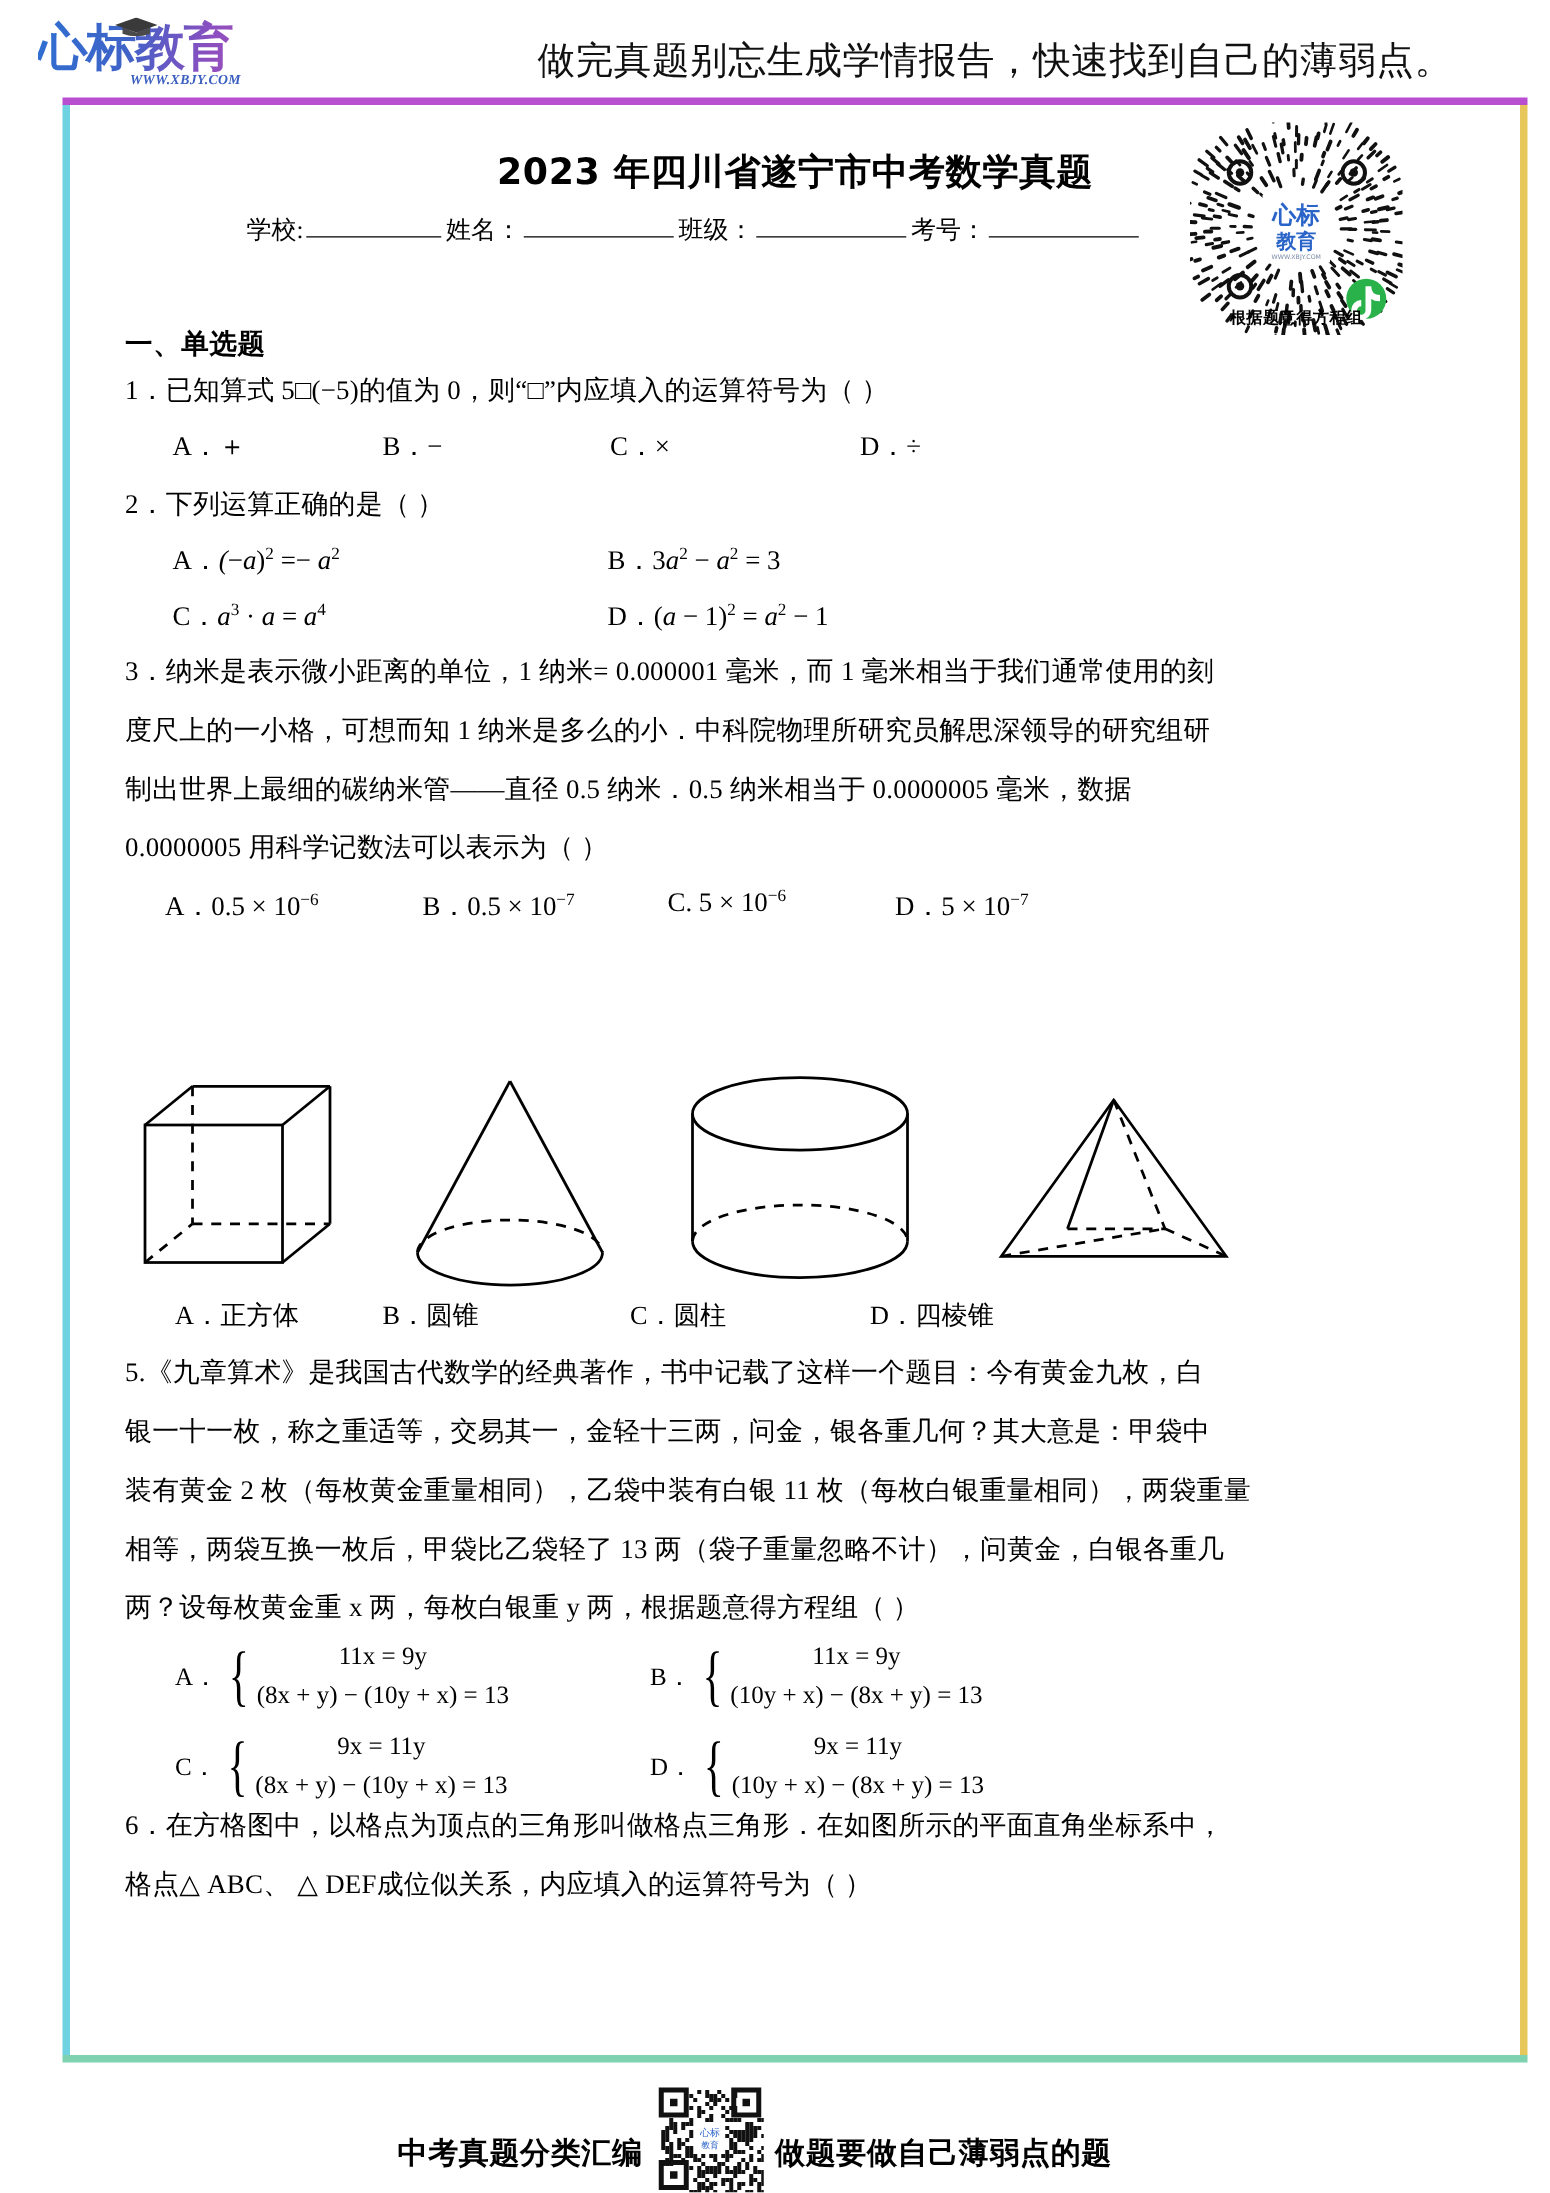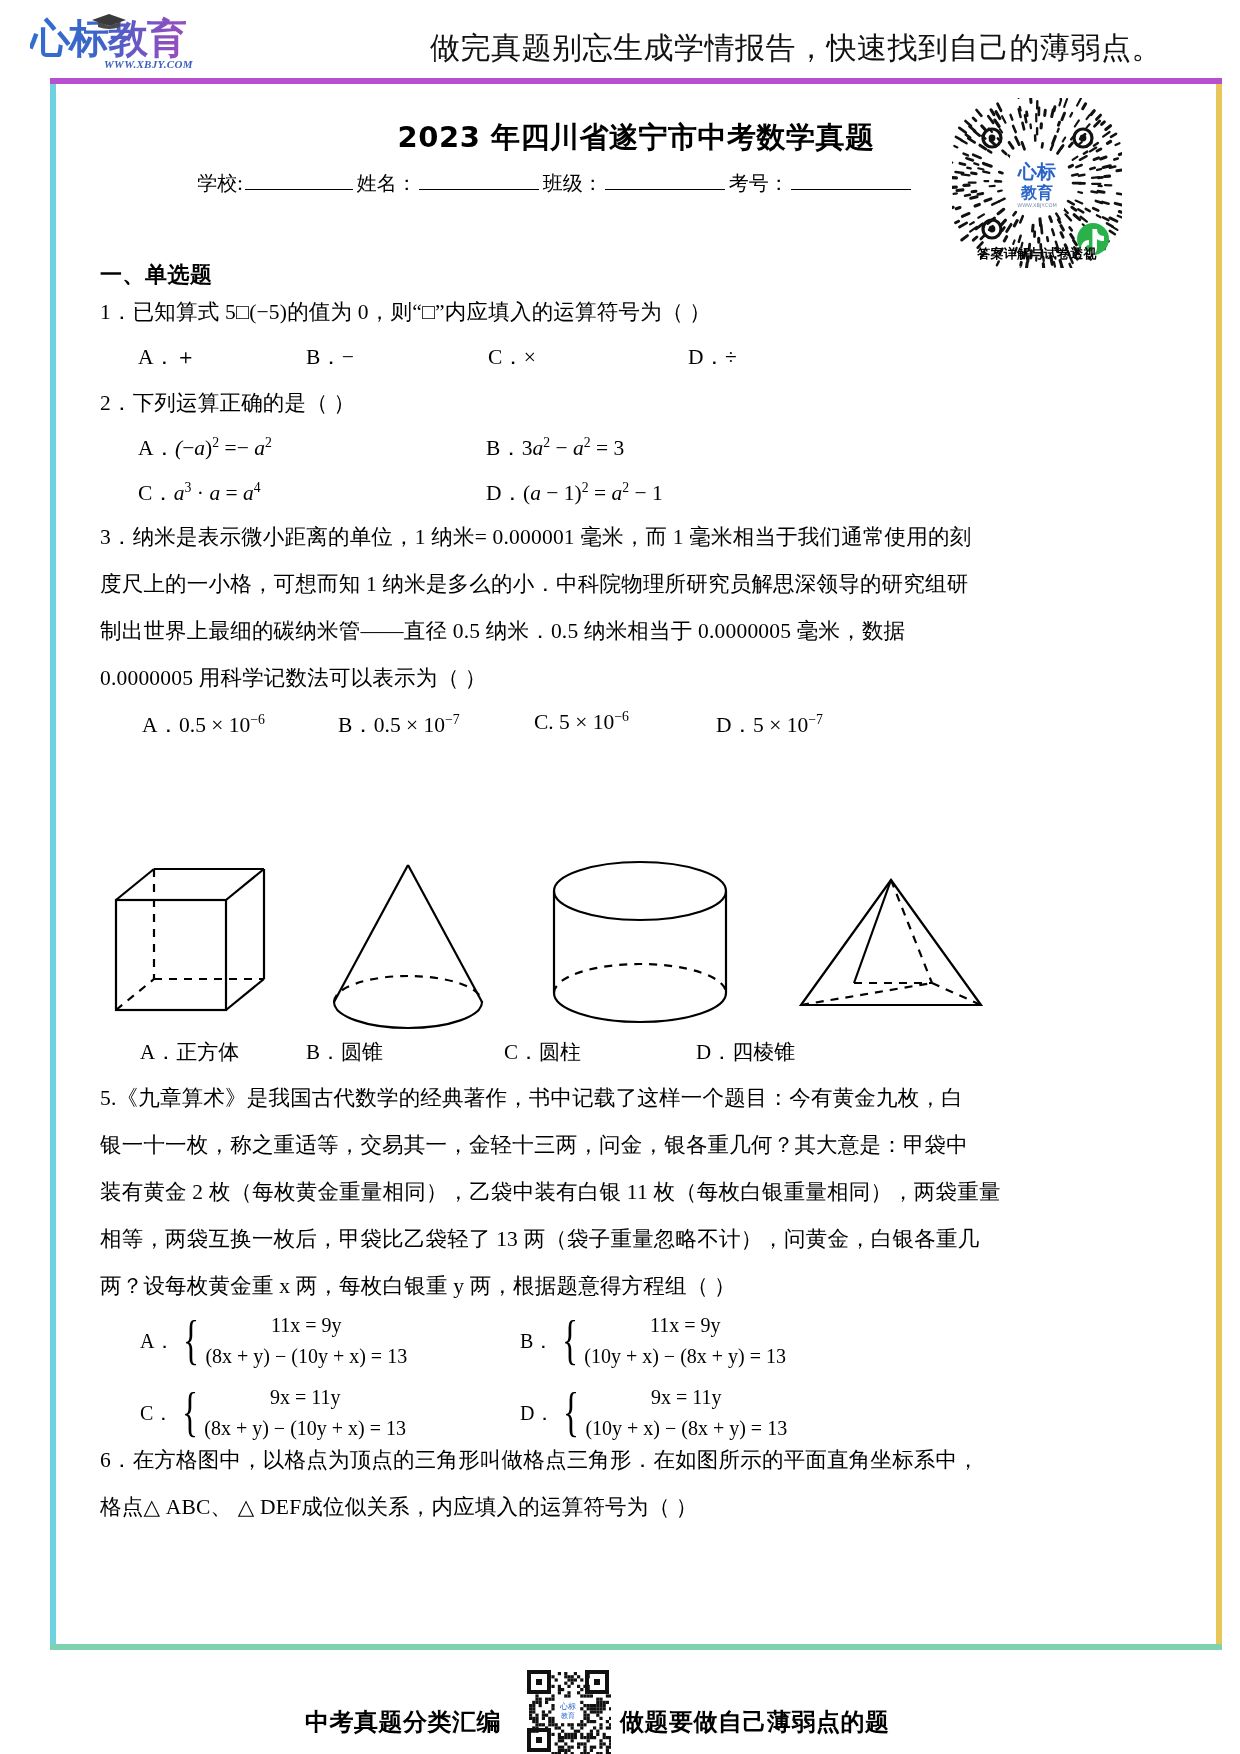--- a/index.html
+++ b/index.html
@@ -226,21 +226,21 @@
   
   #footer {
     position: absolute;
     left: 0;
     top: 1660px;
     width: 1240px;
     height: 94px;
   }
   #footer-left {
     position: absolute;
-    left: 305px;
+    left: 318px;
     top: 46px;
     font-family: "DejaVu Sans", sans-serif;
     font-weight: bold;
     font-size: 24px;
     letter-spacing: 0.5px;
     color: #000;
   }
   #footer-right {
     position: absolute;
     left: 620px;
@@ -565,21 +565,21 @@
 
       <rect x="58" y="58" width="54" height="54" fill="#fff"></rect>
       <text x="85" y="80" font-family="DejaVu Sans, sans-serif" font-size="19" font-weight="bold" fill="#2a64c8" text-anchor="middle">心标</text>
       <text x="85" y="100" font-family="DejaVu Sans, sans-serif" font-size="16" font-weight="bold" fill="#2a64c8" text-anchor="middle">教育</text>
       <text x="85" y="109" font-family="DejaVu Sans, sans-serif" font-size="5" fill="#7a8aa8" text-anchor="middle">WWW.XBJY.COM</text>
 
       <circle cx="141" cy="141" r="16" fill="#2ab24a"></circle>
       <path d="M145 131 q0 7 7 7 v5 q-5 0 -7 -2 v9 a8 8 0 1 1 -8 -8 v5 a3.4 3.4 0 1 0 3.4 3.4 v-19.4 z" fill="#ffffff"></path>
     </svg>
   </div>
-  <div id="qr-caption">答案详解与试卷透视</div>
+  <div id="qr-caption">根据题意得方程组</div>
 
   <div class="section-head" style="left:44px; top:170px;">一、单选题</div>
 
   <div class="qline" style="left:44px; top:207px;">
     <span>1．</span><span>已知算式 5□(−5)的值为 0，则“□”内应填入的运算符号为（        ）</span>
   </div>
   <div class="opt" style="left:82px; top:252px;">A．＋</div>
   <div class="opt" style="left:250px; top:252px;">B．−</div>
   <div class="opt" style="left:432px; top:252px;">C．×</div>
   <div class="opt" style="left:632px; top:252px;">D．÷</div>
@@ -600,21 +600,21 @@
     D．(<span class="mi">a</span> − 1)<sup>2</sup> = <span class="mi">a</span><sup>2</sup> − 1
   </div>
 
   <div class="qline" style="left:44px; top:432px;">
     <span>3．</span><span>纳米是表示微小距离的单位，1 纳米= 0.000001 毫米，而 1 毫米相当于我们通常使用的刻</span>
   </div>
   <div class="qline" style="left:44px; top:479px;">度尺上的一小格，可想而知 1 纳米是多么的小．中科院物理所研究员解思深领导的研究组研</div>
   <div class="qline" style="left:44px; top:526px;">制出世界上最细的碳纳米管——直径 0.5 纳米．0.5 纳米相当于 0.0000005 毫米，数据</div>
   <div class="qline" style="left:44px; top:573px;">0.0000005 用科学记数法可以表示为（        ）</div>
 
-  <div class="opt" style="left:86px; top:620px;">
+  <div class="opt" style="left:76px; top:620px;">
     A．0.5 × 10<sup>−6</sup>
   </div>
   <div class="opt" style="left:282px; top:620px;">
     B．0.5 × 10<sup>−7</sup>
   </div>
   <div class="opt" style="left:478px; top:620px;">
     C. 5 × 10<sup>−6</sup>
   </div>
   <div class="opt" style="left:660px; top:620px;">
     D．5 × 10<sup>−7</sup>

